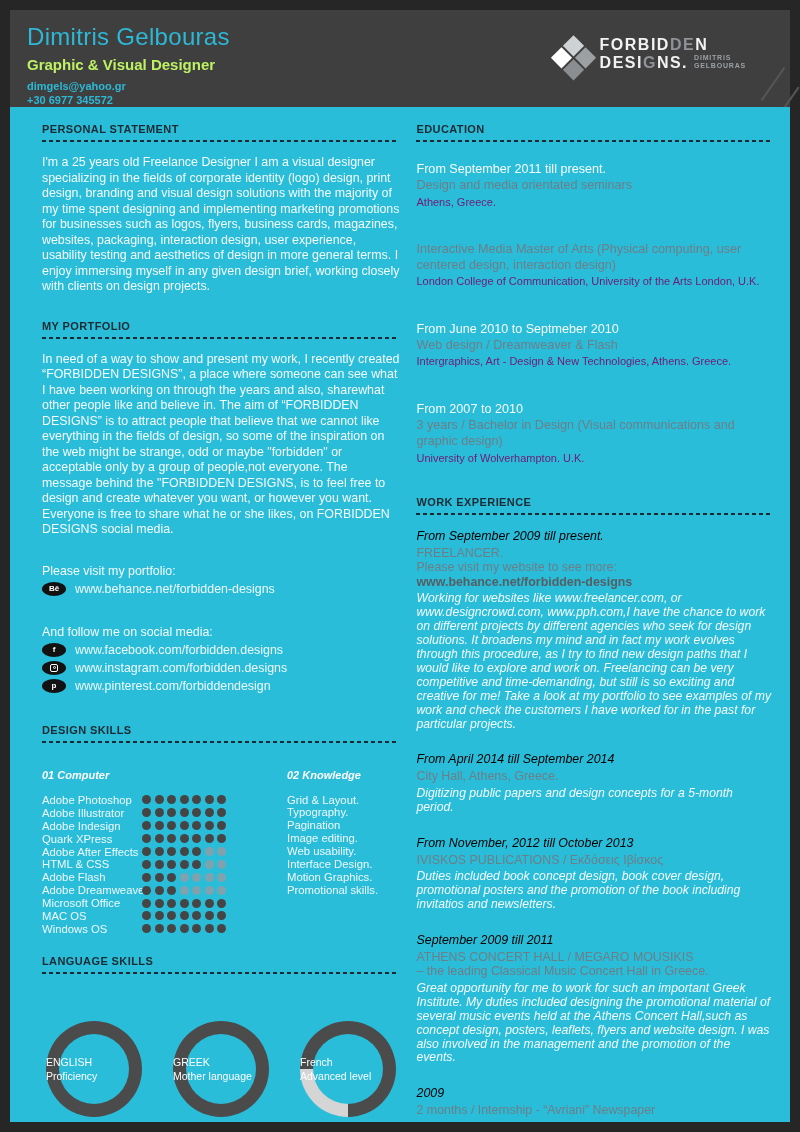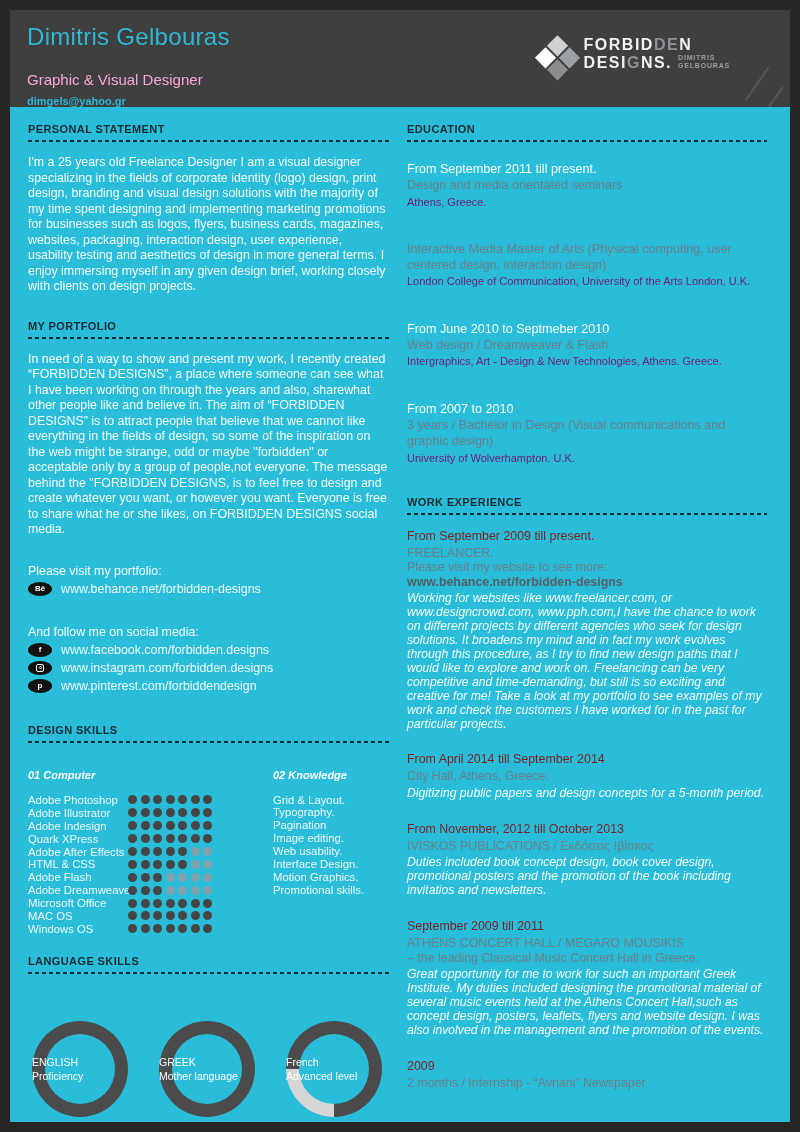--- a/index.html
+++ b/index.html
@@ -3,39 +3,39 @@
 <meta charset="utf-8">
 <style>
   html,body{margin:0;padding:0;background:#262626;}
   *{box-sizing:border-box;}
   .page{position:relative;width:800px;height:1132px;background:#262626;
         font-family:"Liberation Sans","DejaVu Sans",sans-serif;overflow:hidden;}
   
   .header{position:absolute;left:10px;right:10px;top:10px;height:97px;background:#3f3f3f;}
   .hdr-left{position:absolute;left:17px;top:13px;}
   .name{font-size:24px;color:#2db8d6;letter-spacing:0.3px;}
-  .job-title{font-size:15px;font-weight:normal;color:#f9a8d4;margin-top:20px;}
+  .job-title{font-size:15px;font-weight:bold;color:#bef264;margin-top:5px;}
   .email{font-size:11px;font-weight:bold;color:#2db8d6;margin-top:7px;}
   .phone{font-size:11px;font-weight:bold;color:#2db8d6;margin-top:2px;}
-  .logo{position:absolute;right:60px;top:26px;display:flex;align-items:flex-start;gap:10px;}
+  .logo{position:absolute;right:44px;top:26px;display:flex;align-items:flex-start;gap:10px;}
   .logo-mark{width:33px;height:33px;margin-top:6px;transform:rotate(45deg);
              display:grid;grid-template-columns:15px 15px;grid-template-rows:15px 15px;gap:2px;}
   .logo-mark span{display:block;width:15px;height:15px;}
   .d1{background:#cfd2d4;} .d2{background:#9da0a2;} .d3{background:#ffffff;} .d4{background:#8b8e90;}
   .logo-text{color:#f2f2f2;}
   .lt1,.lt2{font-size:16px;font-weight:800;letter-spacing:1.5px;line-height:18px;white-space:nowrap;}
   .lt-dim{color:#8f9296;}
   .lt2row{display:flex;align-items:flex-end;gap:6px;}
   .lt-sub{font-size:7px;font-weight:bold;color:#9aa0a4;letter-spacing:0.8px;line-height:8px;padding-bottom:2px;}
   .slash{position:absolute;width:2px;background:#565656;transform:rotate(35deg);}
   .s1{right:-28px;top:28px;height:40px;}
   .s2{right:-44px;top:48px;height:34px;}
   
   .bodyc{position:absolute;left:10px;right:10px;top:107px;bottom:10px;background:#2abdd9;
-         display:flex;padding:16px 18px 0 18px;gap:17px;}
+         display:flex;padding:16px 18px 0 32px;gap:17px;}
   .col{width:362px;}
   .col.right{width:360px;}
   .sec-title{font-size:11px;font-weight:bold;color:#1b2b33;letter-spacing:0.4px;}
   .dashes{height:2px;margin-top:5px;
           background:repeating-linear-gradient(90deg,#1b2b33 0 4px,transparent 4px 7px);}
   .para{font-size:12.4px;line-height:15.5px;color:#f3fbfd;margin-top:13px;}
   .lead{font-size:12.4px;color:#f3fbfd;margin-top:26px;margin-bottom:4px;}
   .link-row{display:flex;align-items:center;gap:9px;margin:4px 0;}
   .url{font-size:12.4px;color:#eef9fc;}
   .sicon{width:24px;height:14px;min-width:14px;border-radius:50%;background:#121212;color:#fff;
@@ -62,21 +62,21 @@
   .donut-label{position:absolute;inset:0;display:flex;flex-direction:column;align-items:flex-start;
                justify-content:center;text-align:center;font-size:10.5px;line-height:14px;color:#fdfdfd;z-index:1;}
   
   .edu-entry{margin-top:19px;margin-bottom:31px;}
   .edu-date{font-size:12.6px;color:#f6fdfe;line-height:16.3px;}
   .edu-detail{font-size:12.6px;color:#6d7e87;line-height:16.3px;}
   .edu-place{font-size:11px;color:#701a75;line-height:16.3px;}
   
   .we-sec{margin-top:12px;}
   .we-entry{margin-bottom:21px;}
-  .we-date{font-size:12.4px;color:#7f1d1d;line-height:15px;margin-bottom:2px;}
+  .we-date{font-size:12.4px;font-style:italic;color:#000000;line-height:15px;margin-bottom:2px;}
   .we-org{font-size:12.4px;color:#6d7e87;line-height:14.5px;}
   .we-link{font-weight:bold;color:#555f63;}
   .we-body{font-size:12.2px;color:#f3fbfd;line-height:13.9px;margin-top:3px;font-style:italic;}
 </style>
 </head>
 <body>
 
 <div class="page">
 
   <header class="header">

